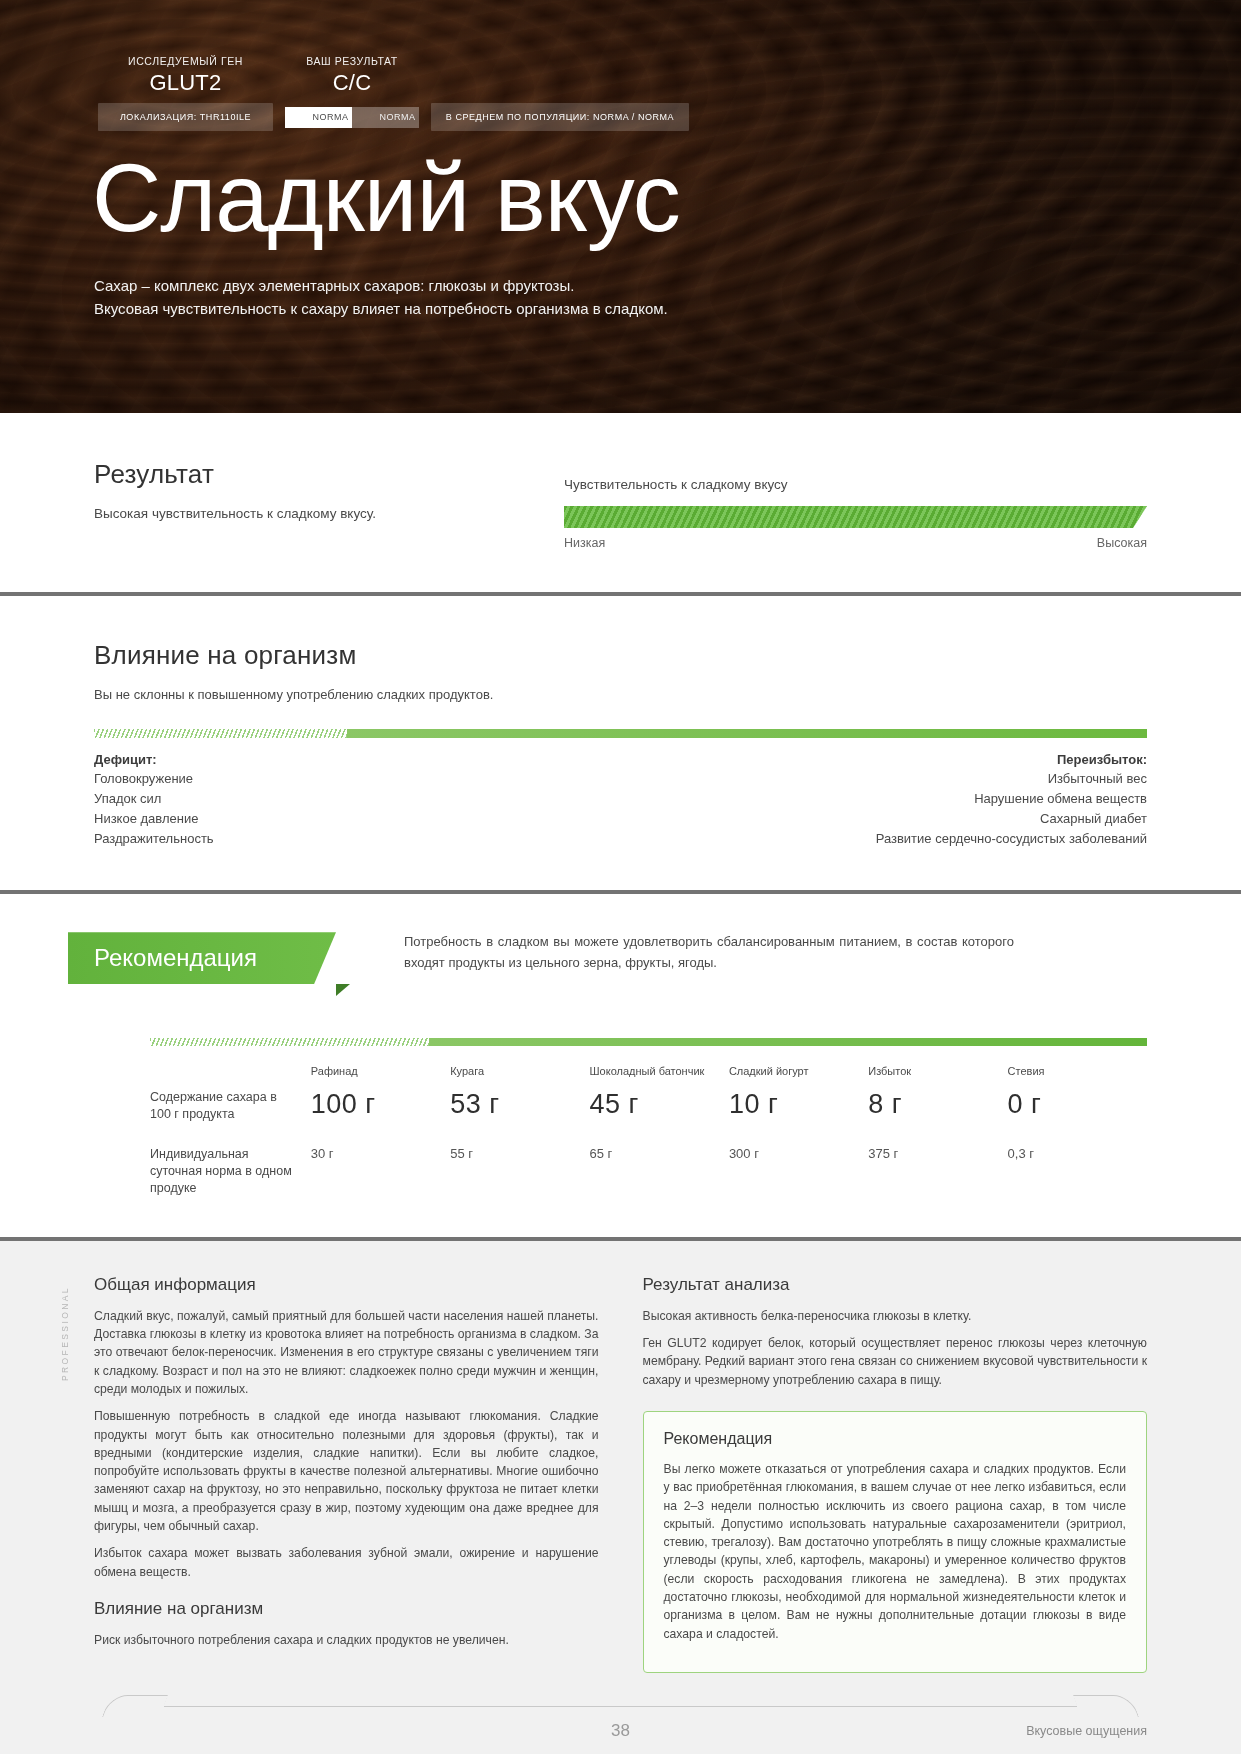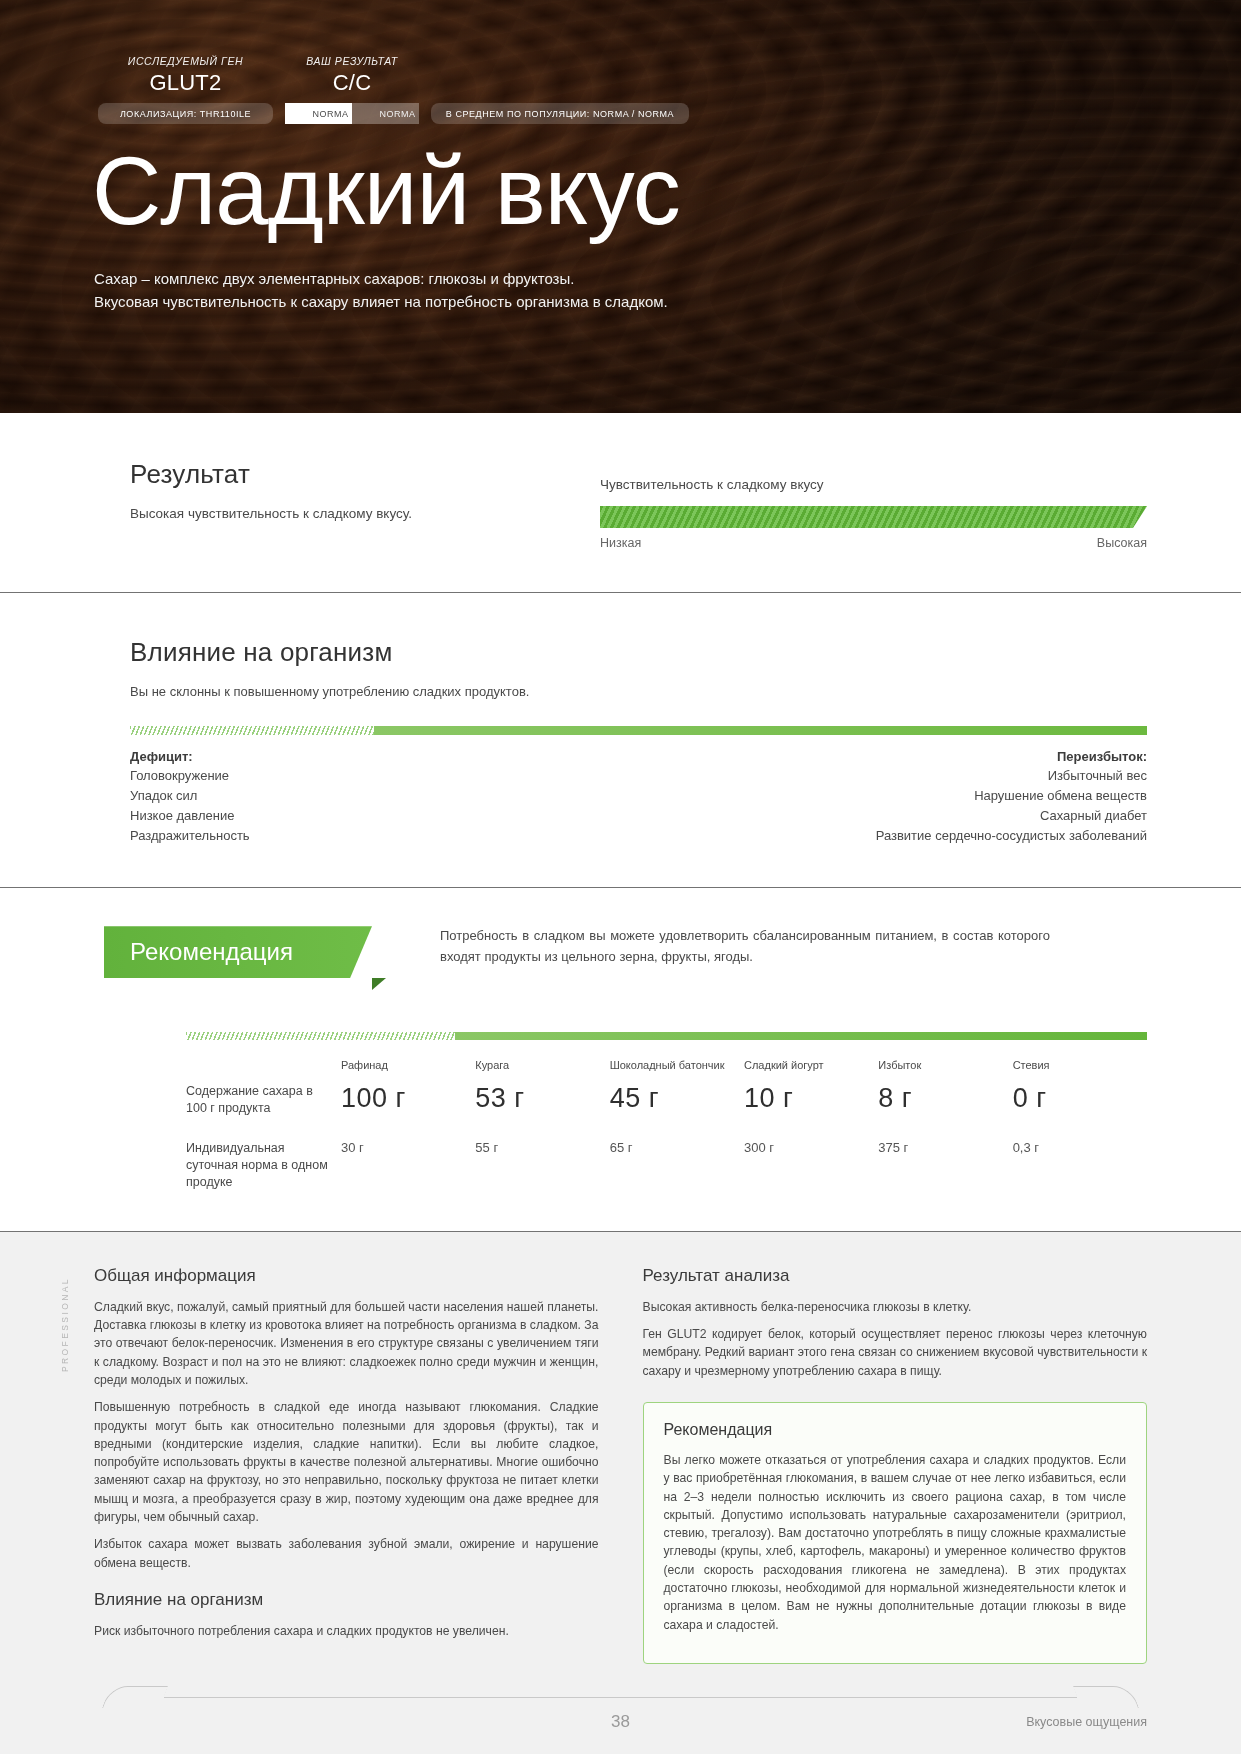--- a/index.html
+++ b/index.html
@@ -49,38 +49,37 @@
   }
   .gb-col { color:#fff; }
   .gb-col.c1 { margin-left: 98px; width: 175px; text-align:center; }
   .gb-col.c2 { margin-left: 12px; width: 134px; text-align:center; }
   .gb-col.c3 { margin-left: 12px; width: 258px; text-align:center; }
   .gb-label {
     font-size: 10.5px;
     letter-spacing: .6px;
     text-transform: uppercase;
     opacity: .93;
-    font-style: italic;
   }
   .gb-value {
     font-size: 22px;
     font-weight: 400;
     margin-top: 3px;
     letter-spacing: .2px;
   }
   .tag-row { display:flex; align-items:center; padding: 7px 0 0 0; }
   .tag {
-    height: 21px;
+    height: 28px;
     display:flex; align-items:center; justify-content:center;
     background: rgba(255,255,255,0.18);
     color:#fff;
     font-size: 9px;
     letter-spacing:.55px;
     text-transform: uppercase;
-    border-radius: 8px;
+    border-radius: 1px;
     white-space: nowrap;
   }
   .tag.loc { margin-left: 98px; width: 175px; }
   .tag.res { margin-left: 12px; width: 134px; padding:0; background: transparent; gap:0; }
   .tag.res .half {
     flex:1 1 50%; height:21px; display:flex; align-items:center; justify-content:center;
     font-size:9px; letter-spacing:.55px;padding-left:24px;
   }
   .tag.res .half.a { background:#ffffff; color:#4a4a4a; }
   .tag.res .half.b { background: rgba(255,255,255,0.30); color:#f0f0f0; }
@@ -96,21 +95,21 @@
   }
   .hero-sub {
     margin: 26px 0 0 94px;
     color: #f2f2f2;
     font-size: 15px;
     line-height: 1.55;
     max-width: 760px;
   }
 
   
-  .sec { border-bottom: 1px solid #737373; padding-left: 36px; }
+  .sec { border-bottom: 4px solid #737373; }
   .sec-pad { padding: 44px 94px 42px 94px; }
 
   h2.sec-h {
     font-size: 26px;
     font-weight: 400;
     color: #333;
     margin: 0 0 14px 0;
     letter-spacing: .2px;
   }
   .sec-text { font-size: 13.5px; color:#4a4a4a; line-height:1.5; }

